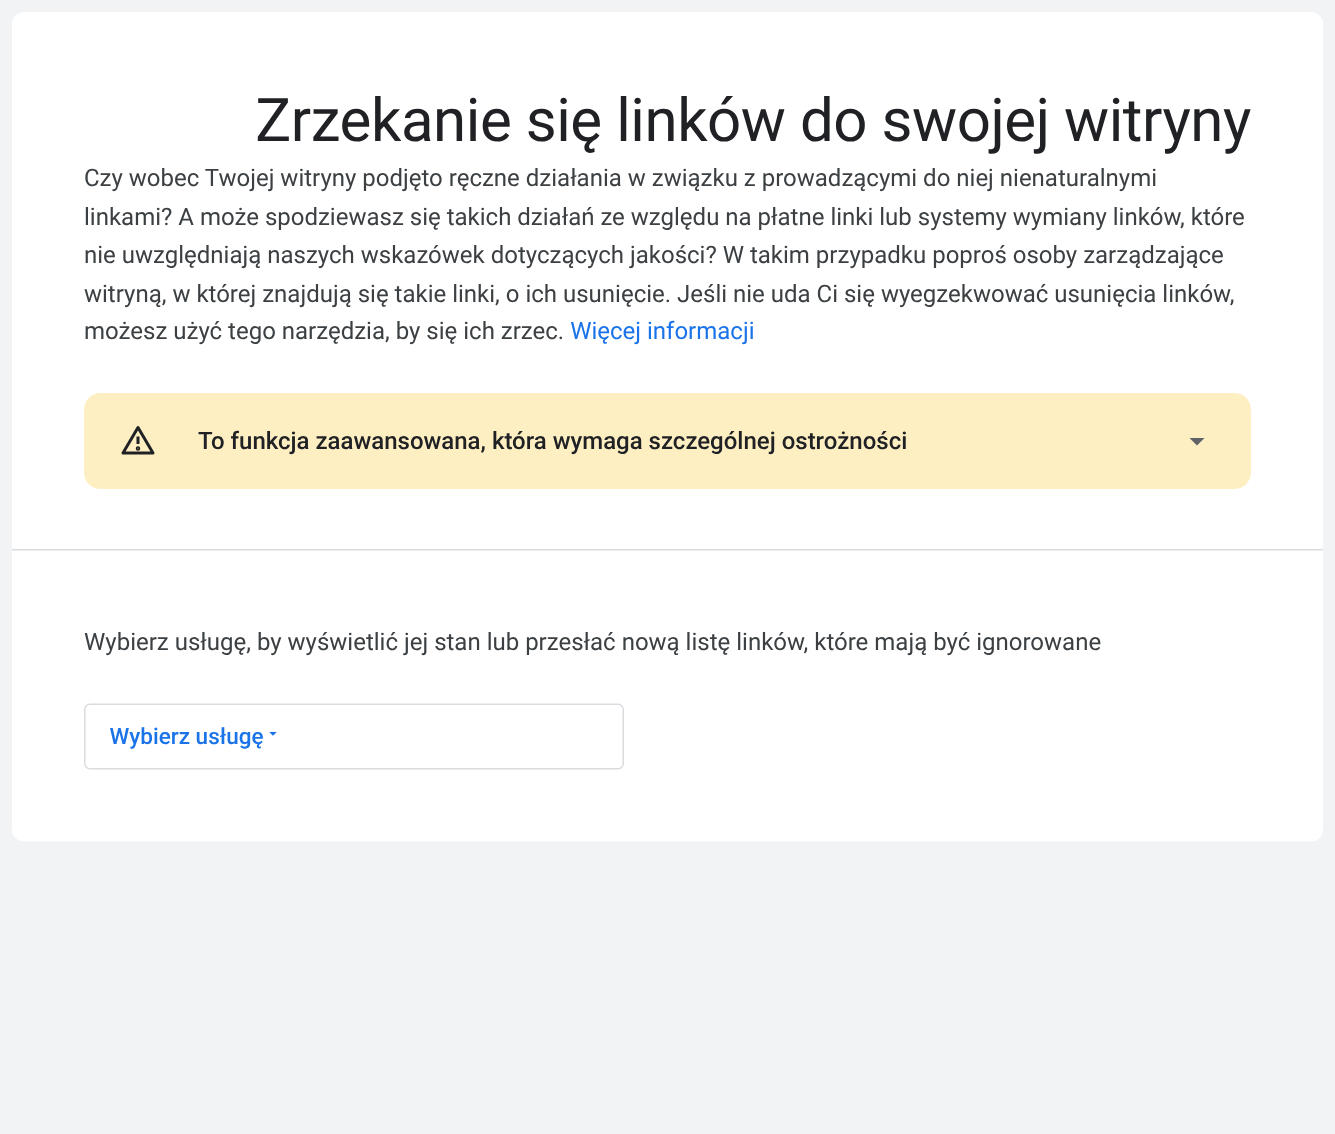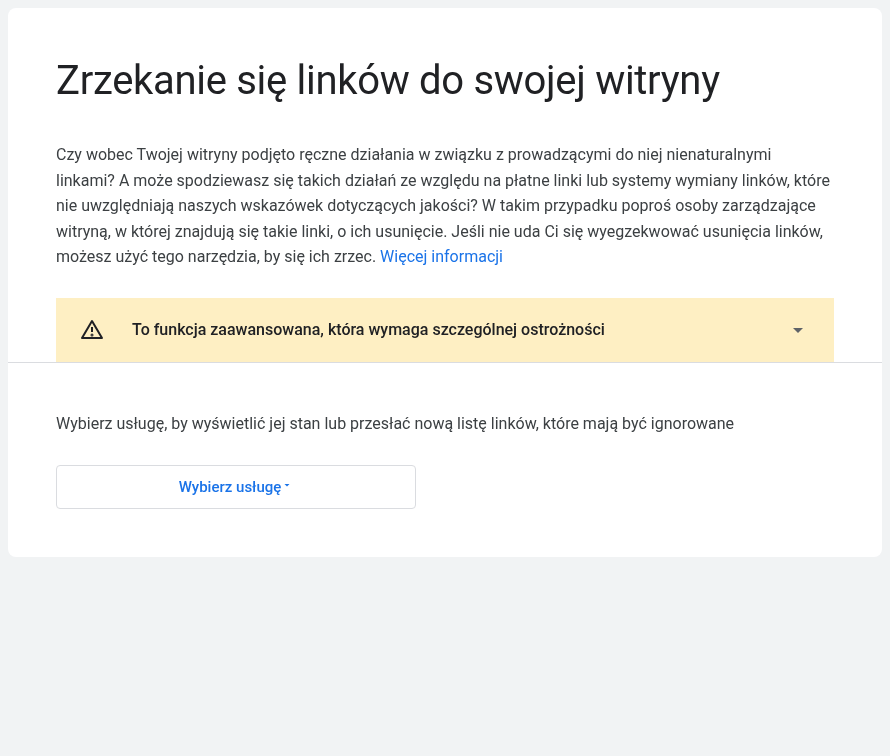--- a/index.html
+++ b/index.html
@@ -16,42 +16,43 @@
       background: #fff;
       border-radius: 8px;
       padding: 48px 48px 48px 48px;
       max-width: 874px;
     }
     .page-title {
       font-size: 40px;
       font-weight: 400;
       color: #202124;
       line-height: 1.25;
-      margin-bottom: 36px;
       letter-spacing: -0.3px;
+      text-align: right;
     }
     .description {
       font-size: 16px;
       color: #3c4043;
       line-height: 1.6;
       margin-bottom: 28px;
     }
     .link {
       color: #1a73e8;
       text-decoration: none;
       cursor: pointer;
     }
     .warning-banner {
       background: #feefc3;
-      border-radius: 0;
+      border-radius: 11px;
       padding: 20px 24px;
       display: flex;
       align-items: center;
       gap: 28px;
       cursor: pointer;
+      margin-bottom: 40px;
     }
     .warning-icon {
       flex-shrink: 0;
       width: 24px;
       height: 24px;
       display: flex;
       align-items: center;
       justify-content: center;
     }
     .warning-text {
@@ -76,21 +77,21 @@
     }
     .select-label {
       font-size: 16px;
       color: #3c4043;
       line-height: 1.6;
       margin-bottom: 28px;
     }
     .select-button {
       display: flex;
       align-items: center;
-      justify-content: center;
+      justify-content: flex-start;
       border: 1px solid #dadce0;
       border-radius: 4px;
       padding: 12px 16px;
       width: 360px;
       cursor: pointer;
       background: #fff;
       font-family: inherit;
     }
     .select-button-text {
       color: #1a73e8;

